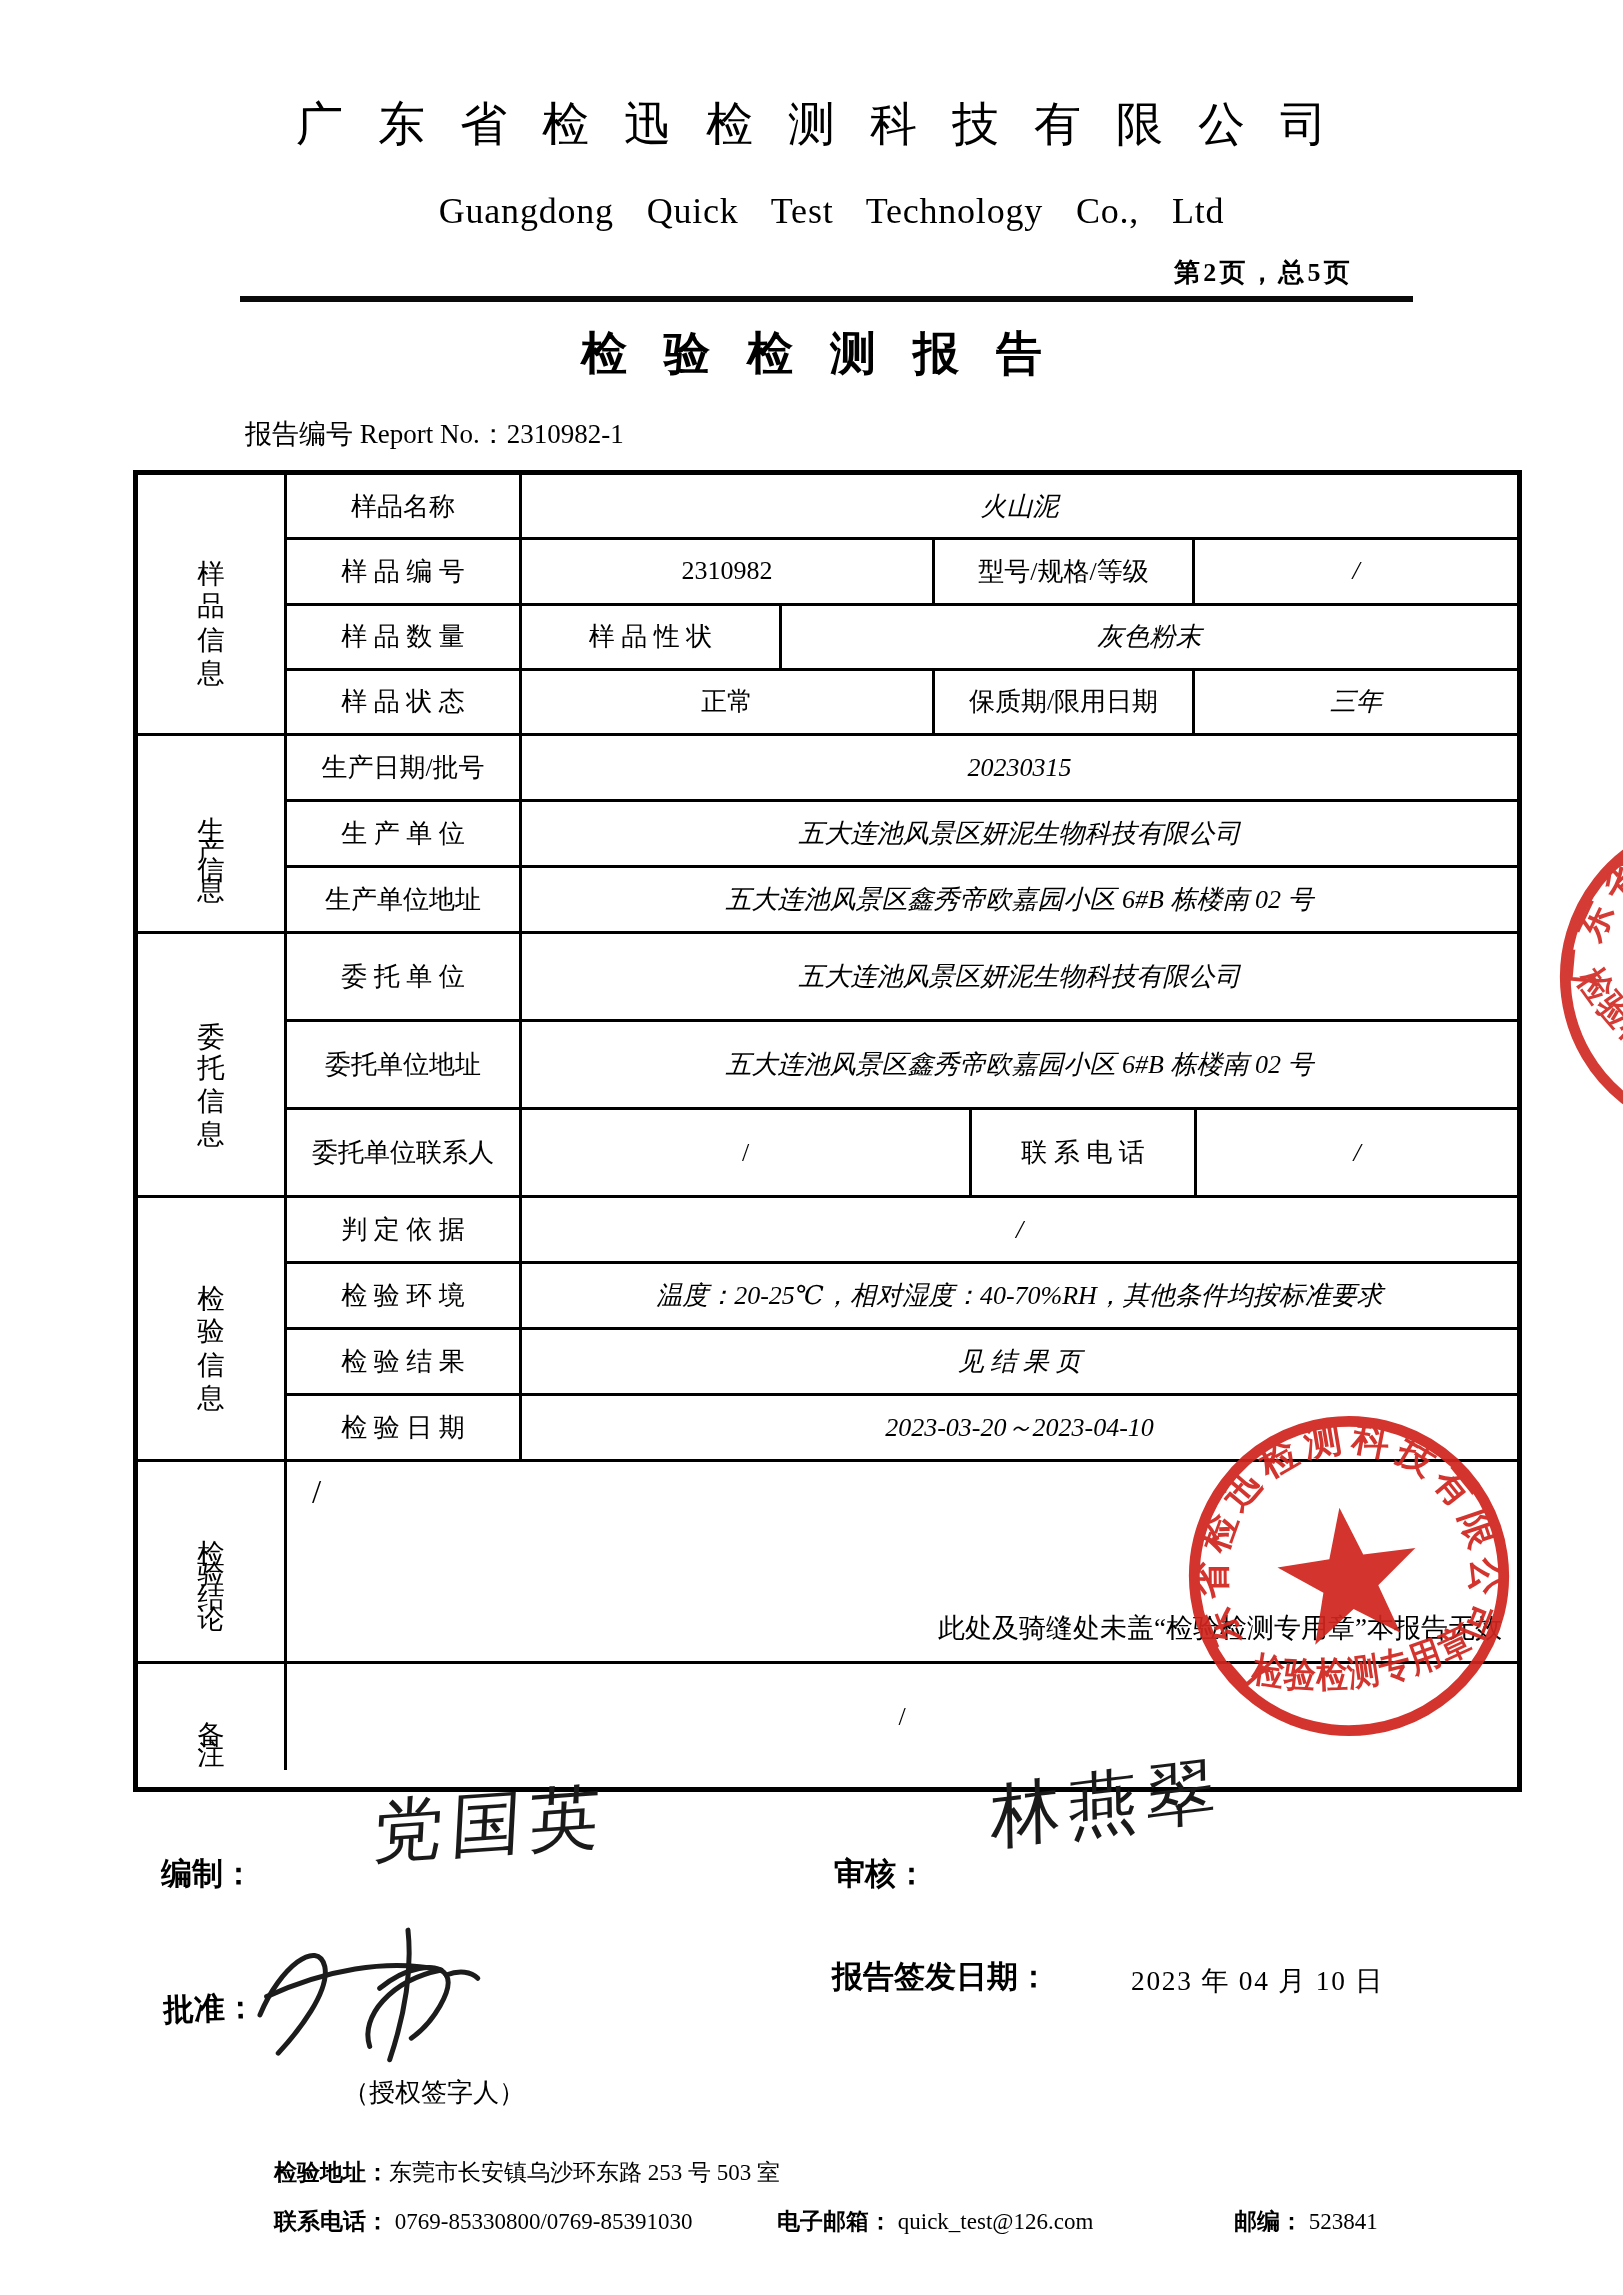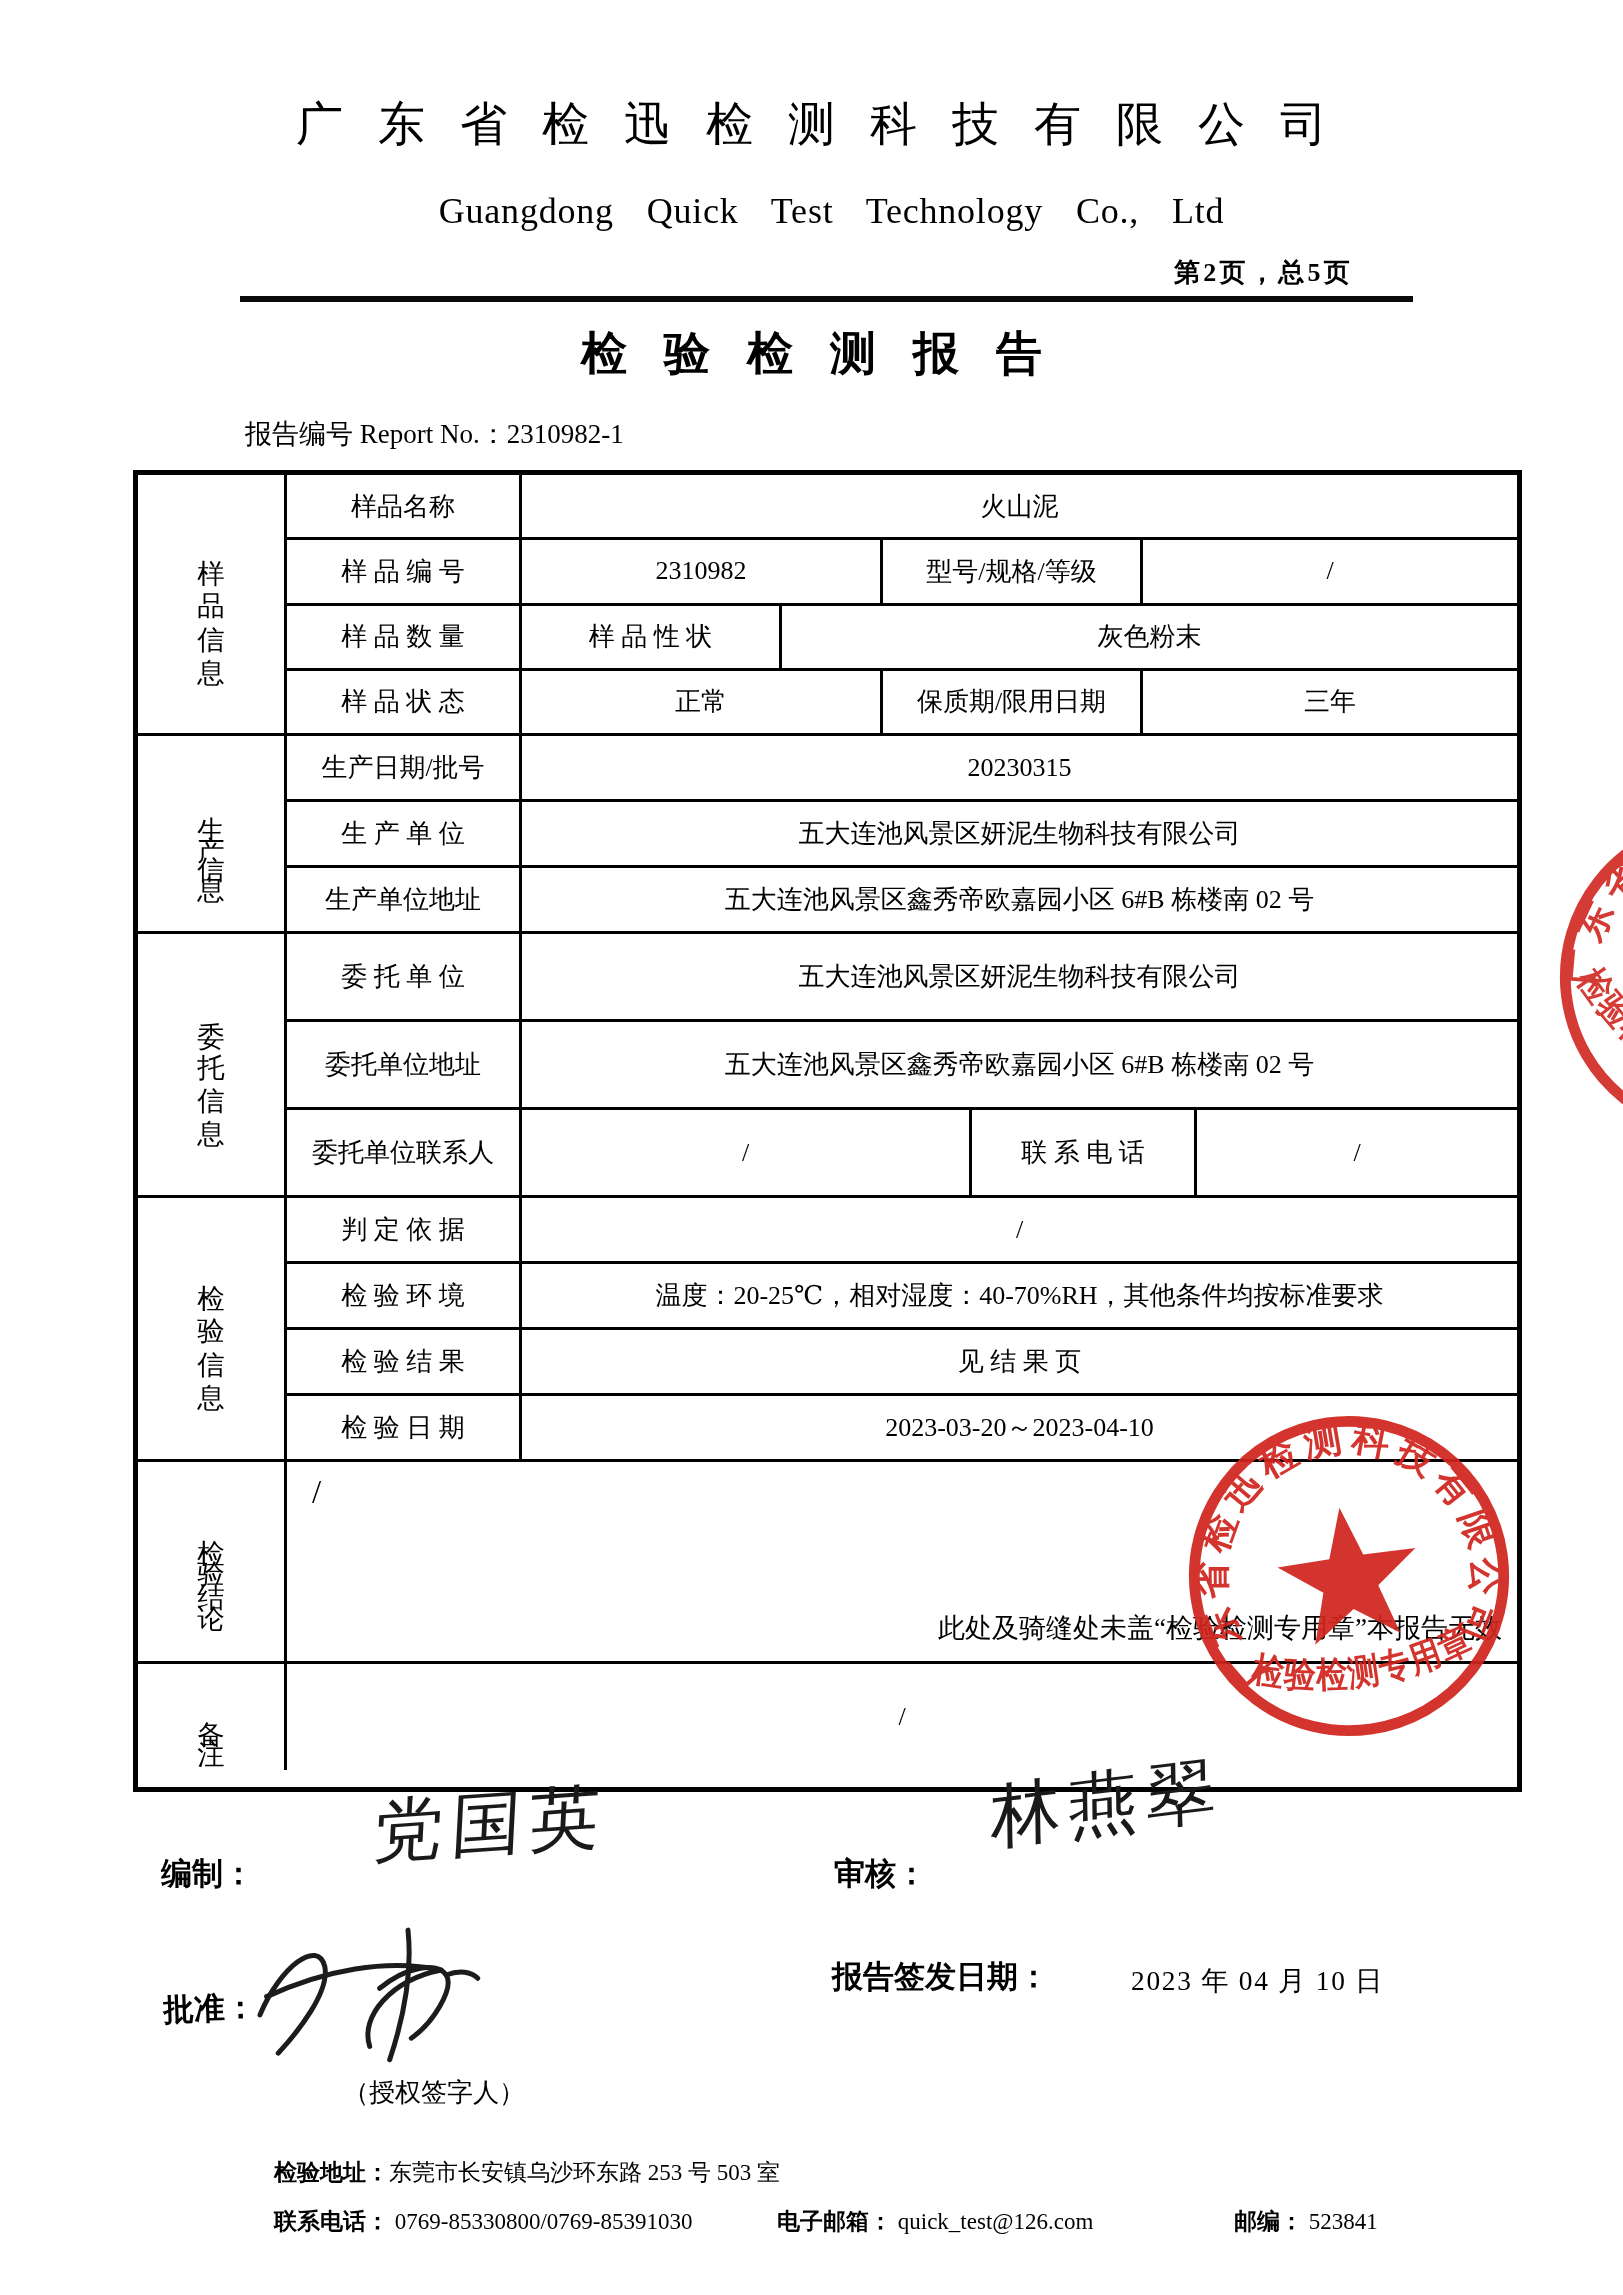--- a/index.html
+++ b/index.html
@@ -69,25 +69,25 @@
   .ls-r{letter-spacing:18.3px;}
   .sec-rows{flex:1;display:flex;flex-direction:column;}
   .t-row{flex:1;display:flex;}
   .t-row + .t-row{border-top:3.3px solid #000;}
   .cell{
     display:flex;align-items:center;justify-content:center;
     box-sizing:border-box;padding:0 11px;text-align:center;white-space:nowrap;
   }
   .cell + .cell{border-left:3.3px solid #000;}
   .c-lab{width:232px;flex:none;}
-  .c-mid{width:361px;flex:none;}
+  .c-mid{width:413px;flex:none;}
   .c-lab2{width:260px;flex:none;}
   .c-midb{width:450px;flex:none;}
   .c-lab2b{width:225px;flex:none;}
-  .c-val{flex:1;}
+  .c-val{flex:1;font-style:italic;}
   .conclusion-cell{flex:1;position:relative;}
   .slash-tl{position:absolute;left:25px;top:11.6px;font-size:33px;}
   .invalid-note{position:absolute;right:15px;top:148px;font-size:27px;white-space:nowrap;}
   .remark-cell{flex:1;display:flex;align-items:center;justify-content:center;}
   
   .sig-label{position:absolute;font-size:31px;font-weight:bold;white-space:nowrap;}
   .lbl-prepared{left:161px;top:1853px;}
   .lbl-reviewed{left:834px;top:1853px;}
   .lbl-approved{left:163px;top:1988px;transform:rotate(-2deg);}
   .lbl-issue{left:832px;top:1956px;}

